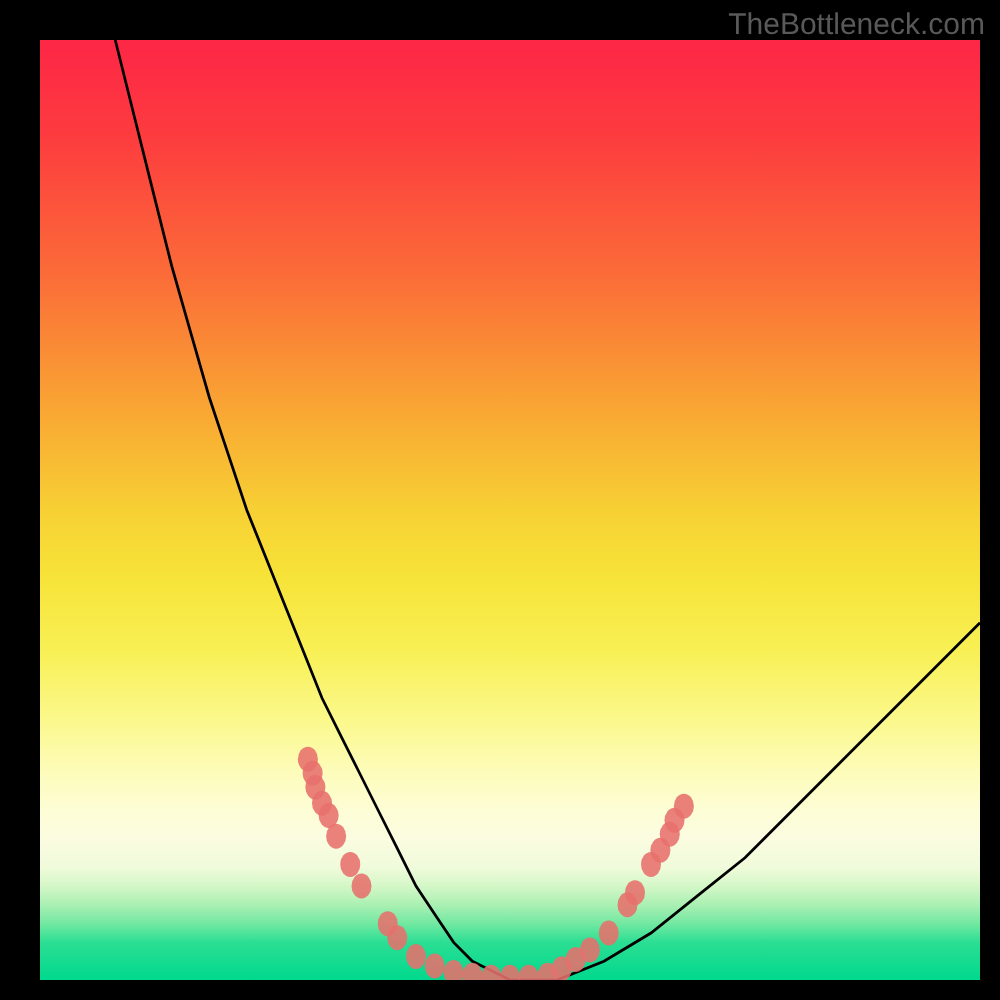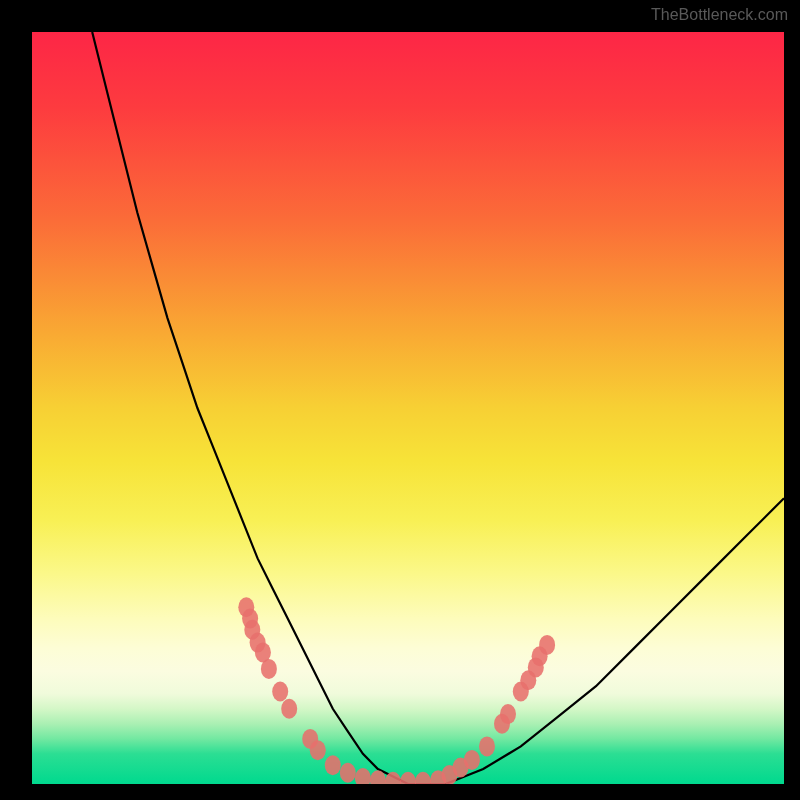--- a/index.html
+++ b/index.html
@@ -9,21 +9,21 @@
     height: 800px;
     background: #000;
     font-family: Arial, sans-serif;
     position: relative;
   }
   .watermark {
     position: absolute;
     top: 6px;
     right: 12px;
     color: #595959;
-    font-size: 16px;
+    font-size: 24px;
     font-weight: 500;
     z-index: 10;
   }
   .plot-area {
     position: absolute;
     left: 32px;
     top: 32px;
     width: 752px;
     height: 752px;
     overflow: hidden;

